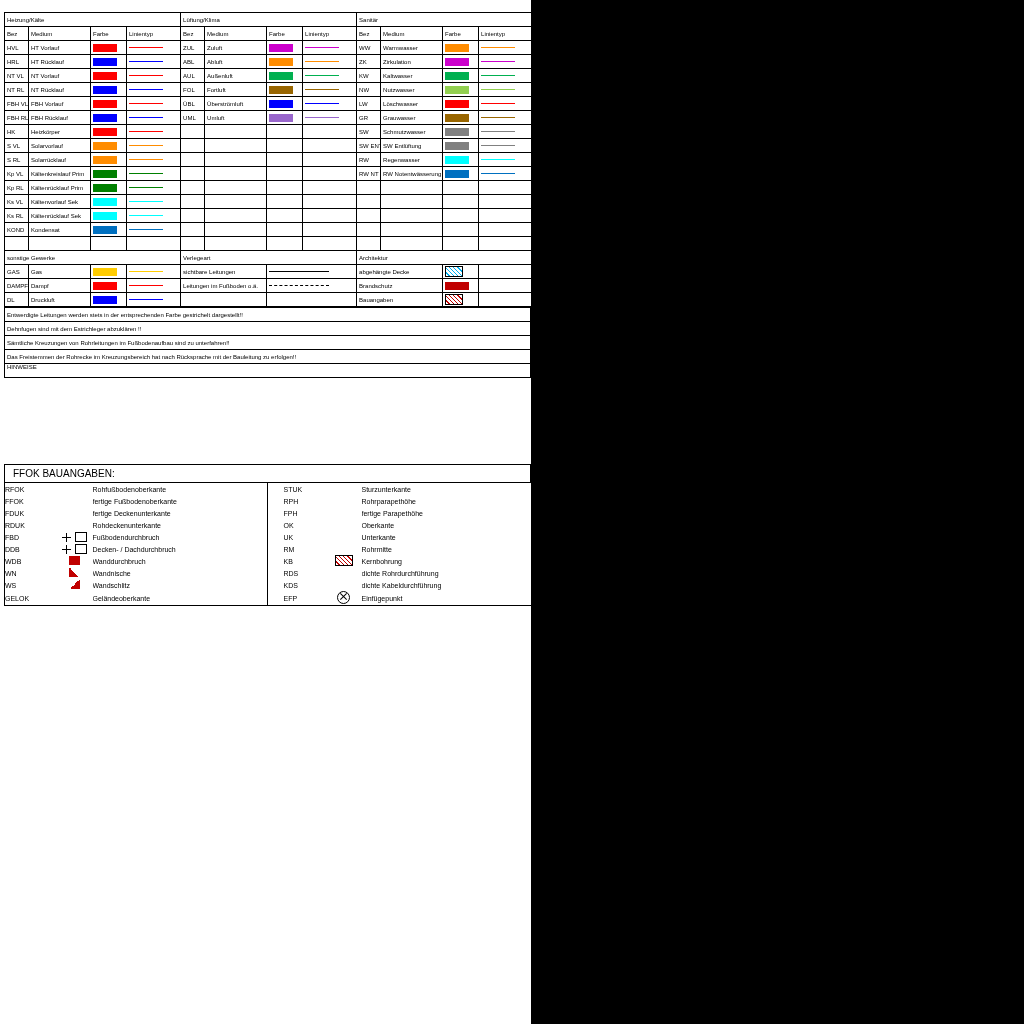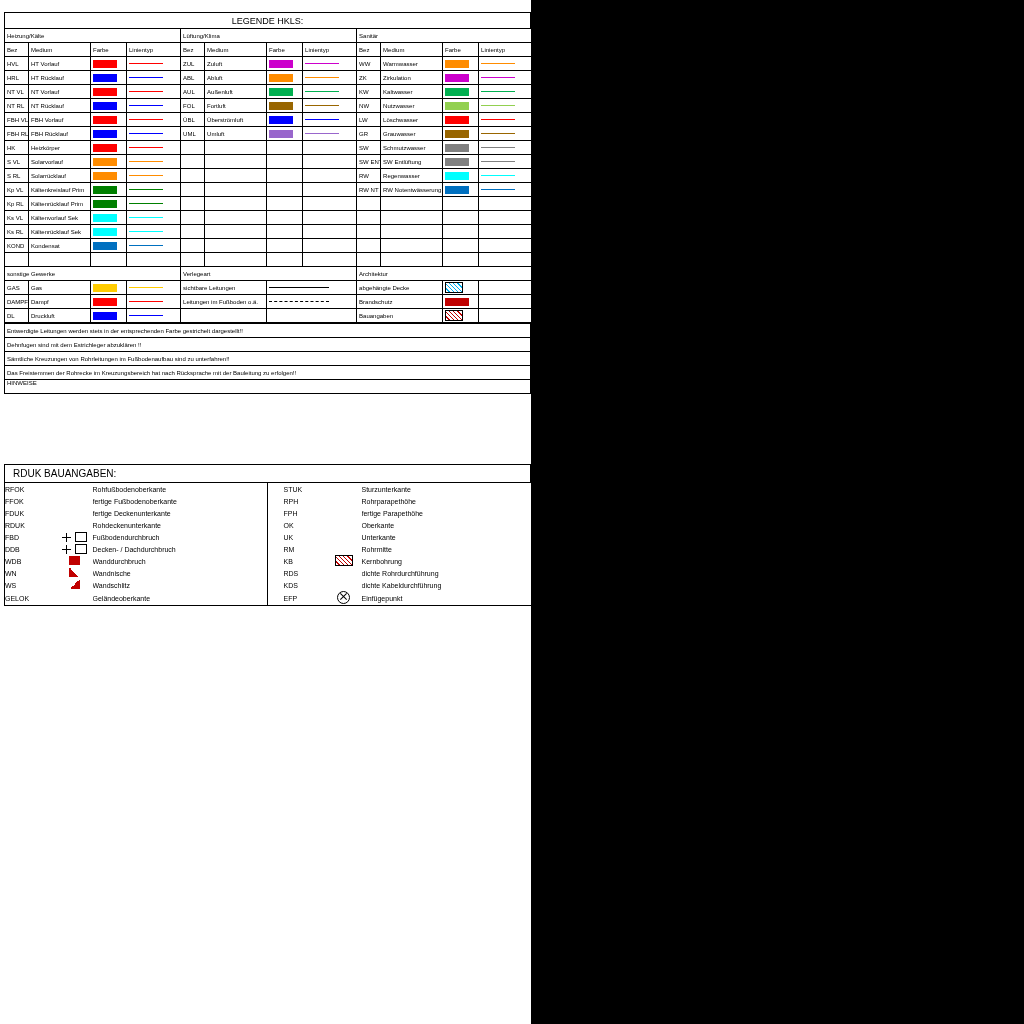--- a/index.html
+++ b/index.html
@@ -44,21 +44,20 @@
   .cross:after{top:4px;left:0;height:1px;width:9px;}
   .dashline{display:block;width:60px;border-top:1px dashed #000;}
   .solidline{display:block;width:60px;border-top:1px solid #000;}
 </style>
 </head>
 <body>
 
 <div id="sheet">
 
   <div id="legend">
-    <div class="title-bar">LEGENDE HKLS:</div>
 
     <table class="grid">
       <colgroup>
         <col style="width:24px">
           <col style="width:62px">
           <col style="width:36px">
           <col style="width:54px">
         <col style="width:24px">
           <col style="width:62px">
           <col style="width:36px">
@@ -492,21 +491,21 @@
             <td class="note">Das Freistemmen der Rohrecke im Kreuzungsbereich hat nach Rücksprache mit der Bauleitung zu erfolgen!!</td>
           </tr>
           <tr>
             <td class="freetxt free" style="vertical-align:top">HINWEISE</td>
           </tr>
         </tbody>
     </table>
   </div>
 
   <div id="bau">
-    <div class="bau-title">RDUK BAUANGABEN:</div>
+    <div class="bau-title">FFOK BAUANGABEN:</div>
     <table class="bau">
       <colgroup>
         <col style="width:52px">
           <col style="width:36px">
           <col style="width:175px">
         <col style="width:6px">
         <col style="width:52px">
           <col style="width:36px">
           <col style="width:170px">
       </colgroup>

